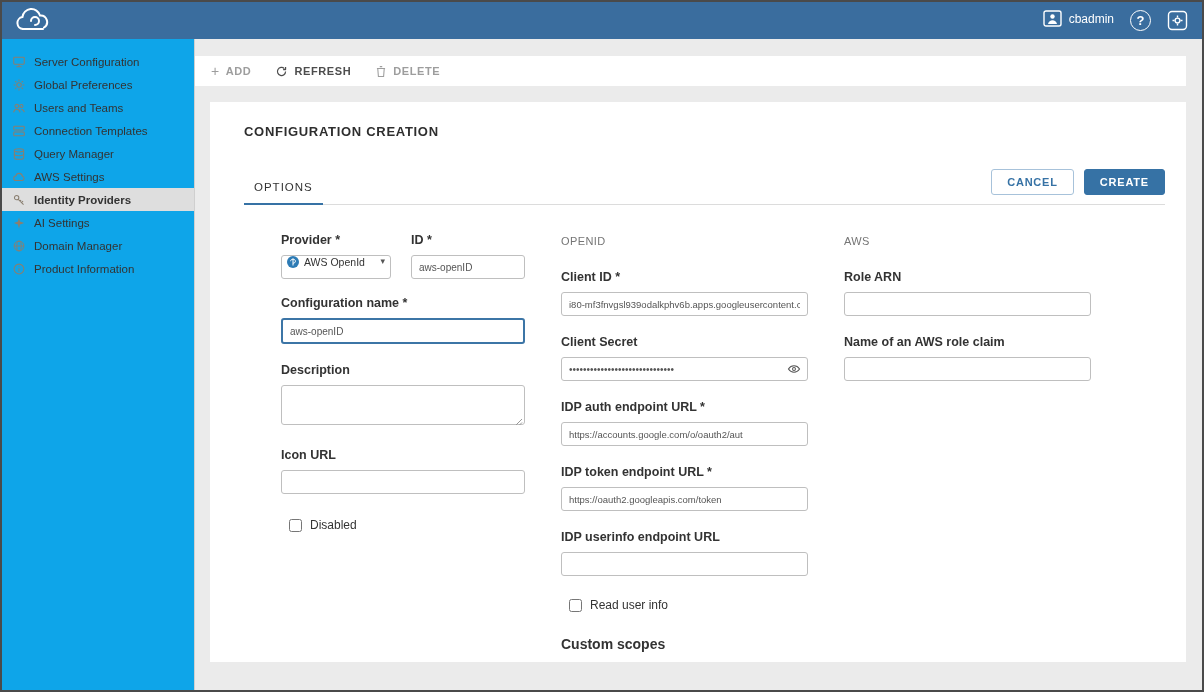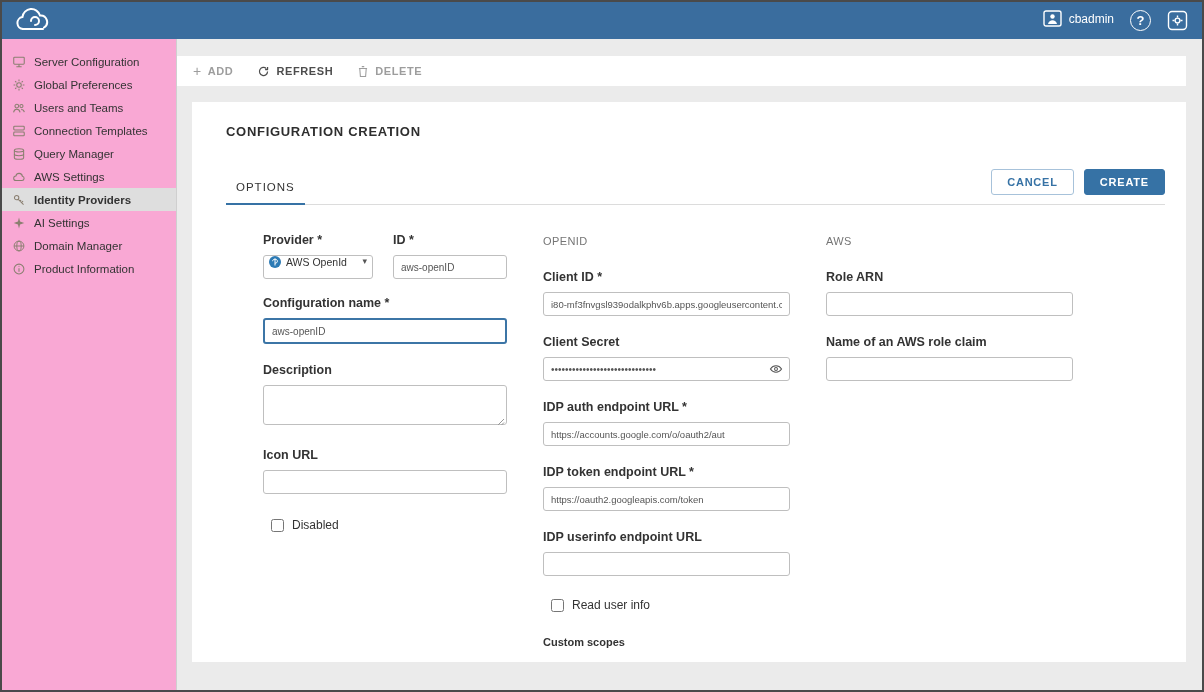--- a/index.html
+++ b/index.html
@@ -9,21 +9,21 @@
   
   .topbar { height:37px; background:#3a6d9e; display:flex; align-items:center; justify-content:space-between; padding:0 14px 0 12px; flex:0 0 auto; }
   .logo { display:flex; align-items:center; }
   .topbar-right { display:flex; align-items:flex-start; gap:16px; }
   .user-chip { display:flex; align-items:center; gap:7px; color:#fff; font-size:12px; cursor:pointer; }
   .help-btn { width:21px; height:21px; border:1.5px solid #fff; border-radius:50%; color:#fff; font-size:13px; font-weight:700; display:flex; align-items:center; justify-content:center; cursor:pointer; }
   .settings-btn { cursor:pointer; display:flex; }
 
   
   .body { flex:1; display:flex; min-height:0; }
-  .sidebar { width:175px; background:#f9a8d4; border-right:1px solid #cfcfcf; padding-top:11px; flex:0 0 auto; }
+  .sidebar { width:193px; background:#0ea5e9; border-right:1px solid #cfcfcf; padding-top:11px; flex:0 0 auto; }
   .side-item { height:23px; display:flex; align-items:center; gap:8px; padding:0 8px 0 10px; font-size:11.5px; color:#333; cursor:pointer; white-space:nowrap; }
   .side-item.selected { background:#dedede; font-weight:700; }
   .side-item svg { flex:0 0 auto; }
   .main { flex:1; display:flex; flex-direction:column; min-width:0; background:#ebebeb; }
 
   
   .toolbar { margin:17px 16px 0 0; background:#fff; height:30px; display:flex; align-items:center; gap:24px; padding:0 16px; }
   .tb-btn { display:flex; align-items:center; gap:6px; font-size:11px; letter-spacing:.6px; font-weight:700; border:none; background:none; cursor:pointer; }
   .tb-btn.dim { color:#9d9d9d; }
   .tb-btn.strong { color:#4d4d4d; }
@@ -53,21 +53,21 @@
   .select { height:24px; border:1px solid #bfbfbf; border-radius:3px; display:flex; align-items:flex-start; gap:5px; padding:0 5px; font-size:10.5px; color:#333; cursor:pointer; background:#fff; }
   .select .chev { margin-left:auto; font-size:9px; color:#555; }
   .textarea-wrap { position:relative; }
   textarea.input { height:40px; resize:none; padding-top:4px; }
   .resize-grip { position:absolute; right:2px; bottom:3px; pointer-events:none; }
   .check-row { display:flex; align-items:center; gap:8px; margin-left:8px; }
   .check-row input { width:13px; height:13px; accent-color:#3672a5; cursor:pointer; }
   .check-label { font-size:12px; color:#333; }
   .pw-wrap { position:relative; }
   .pw-wrap .eye { position:absolute; right:7px; top:50%; transform:translateY(-50%); cursor:pointer; display:flex; }
-  .custom-scopes { font-size:11px; font-weight:700; color:#333; margin-top:8px; }
+  .custom-scopes { font-size:14px; font-weight:700; color:#333; margin-top:8px; }
   .mt-extra { margin-top:3px; }
 </style>
 </head>
 <body>
 
 <div class="frame">
 
   <header class="topbar">
     <div class="logo">
       <svg width="38" height="26" viewBox="0 0 38 26" fill="none" stroke="#fff" stroke-width="2" stroke-linecap="round">

